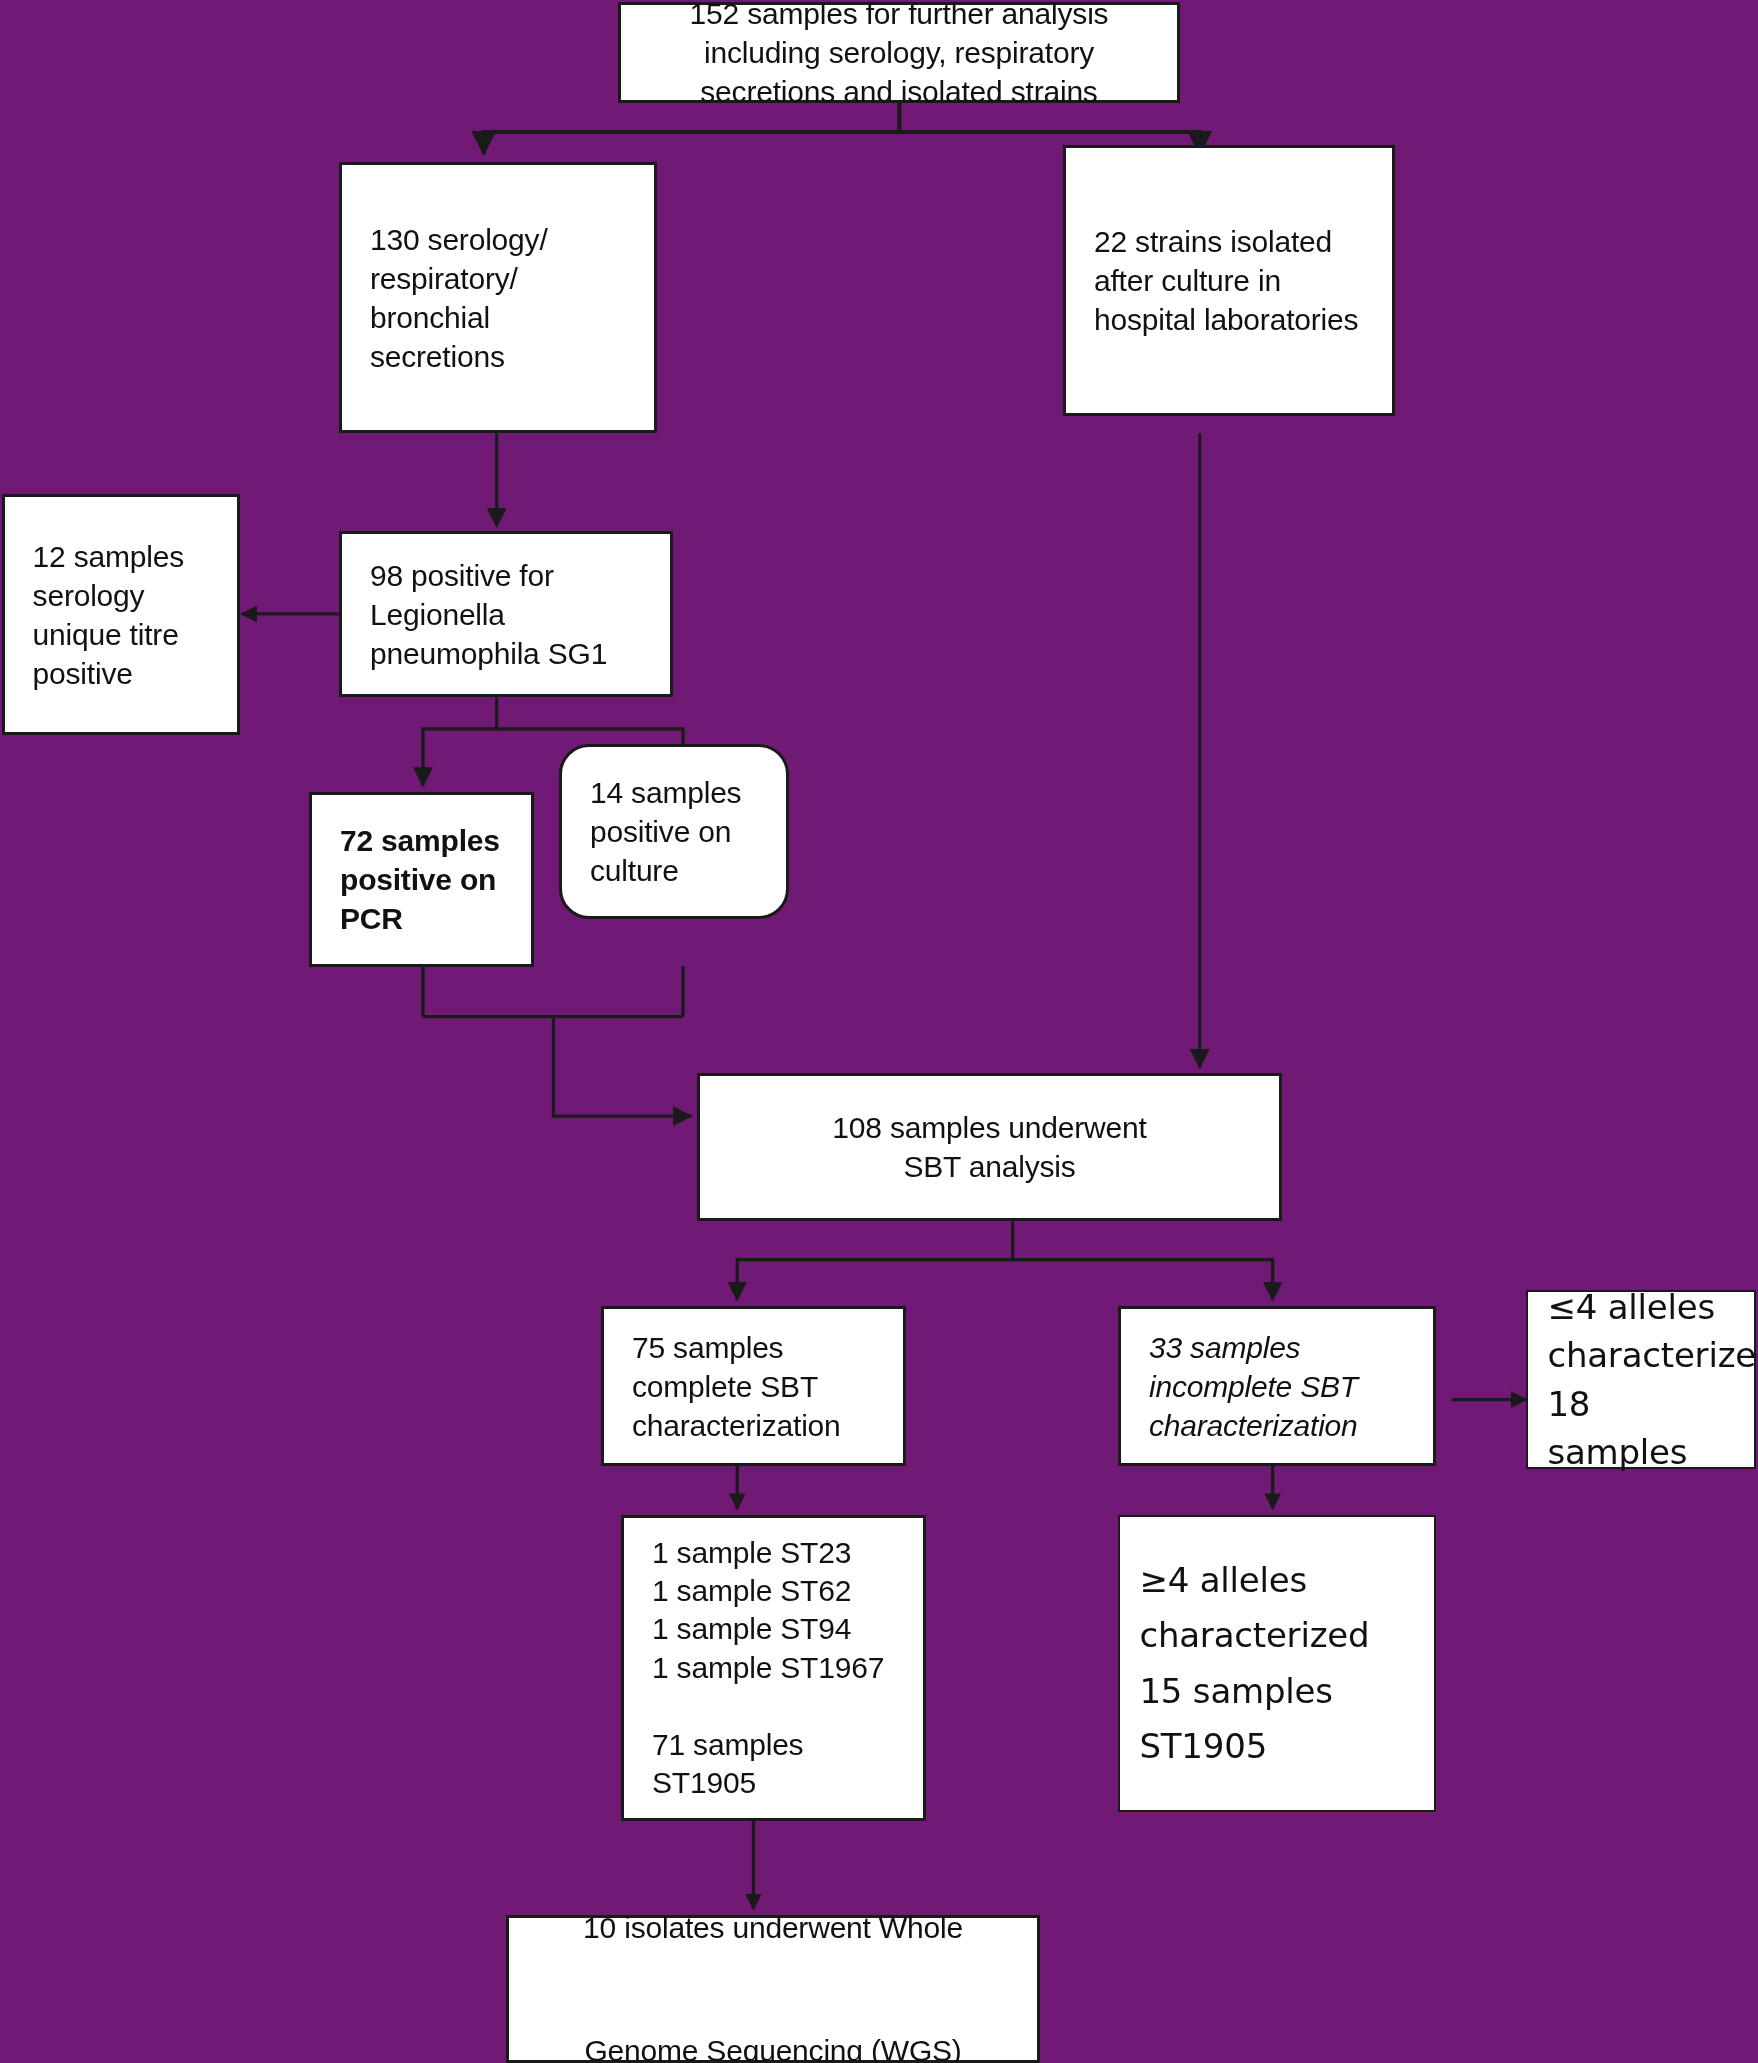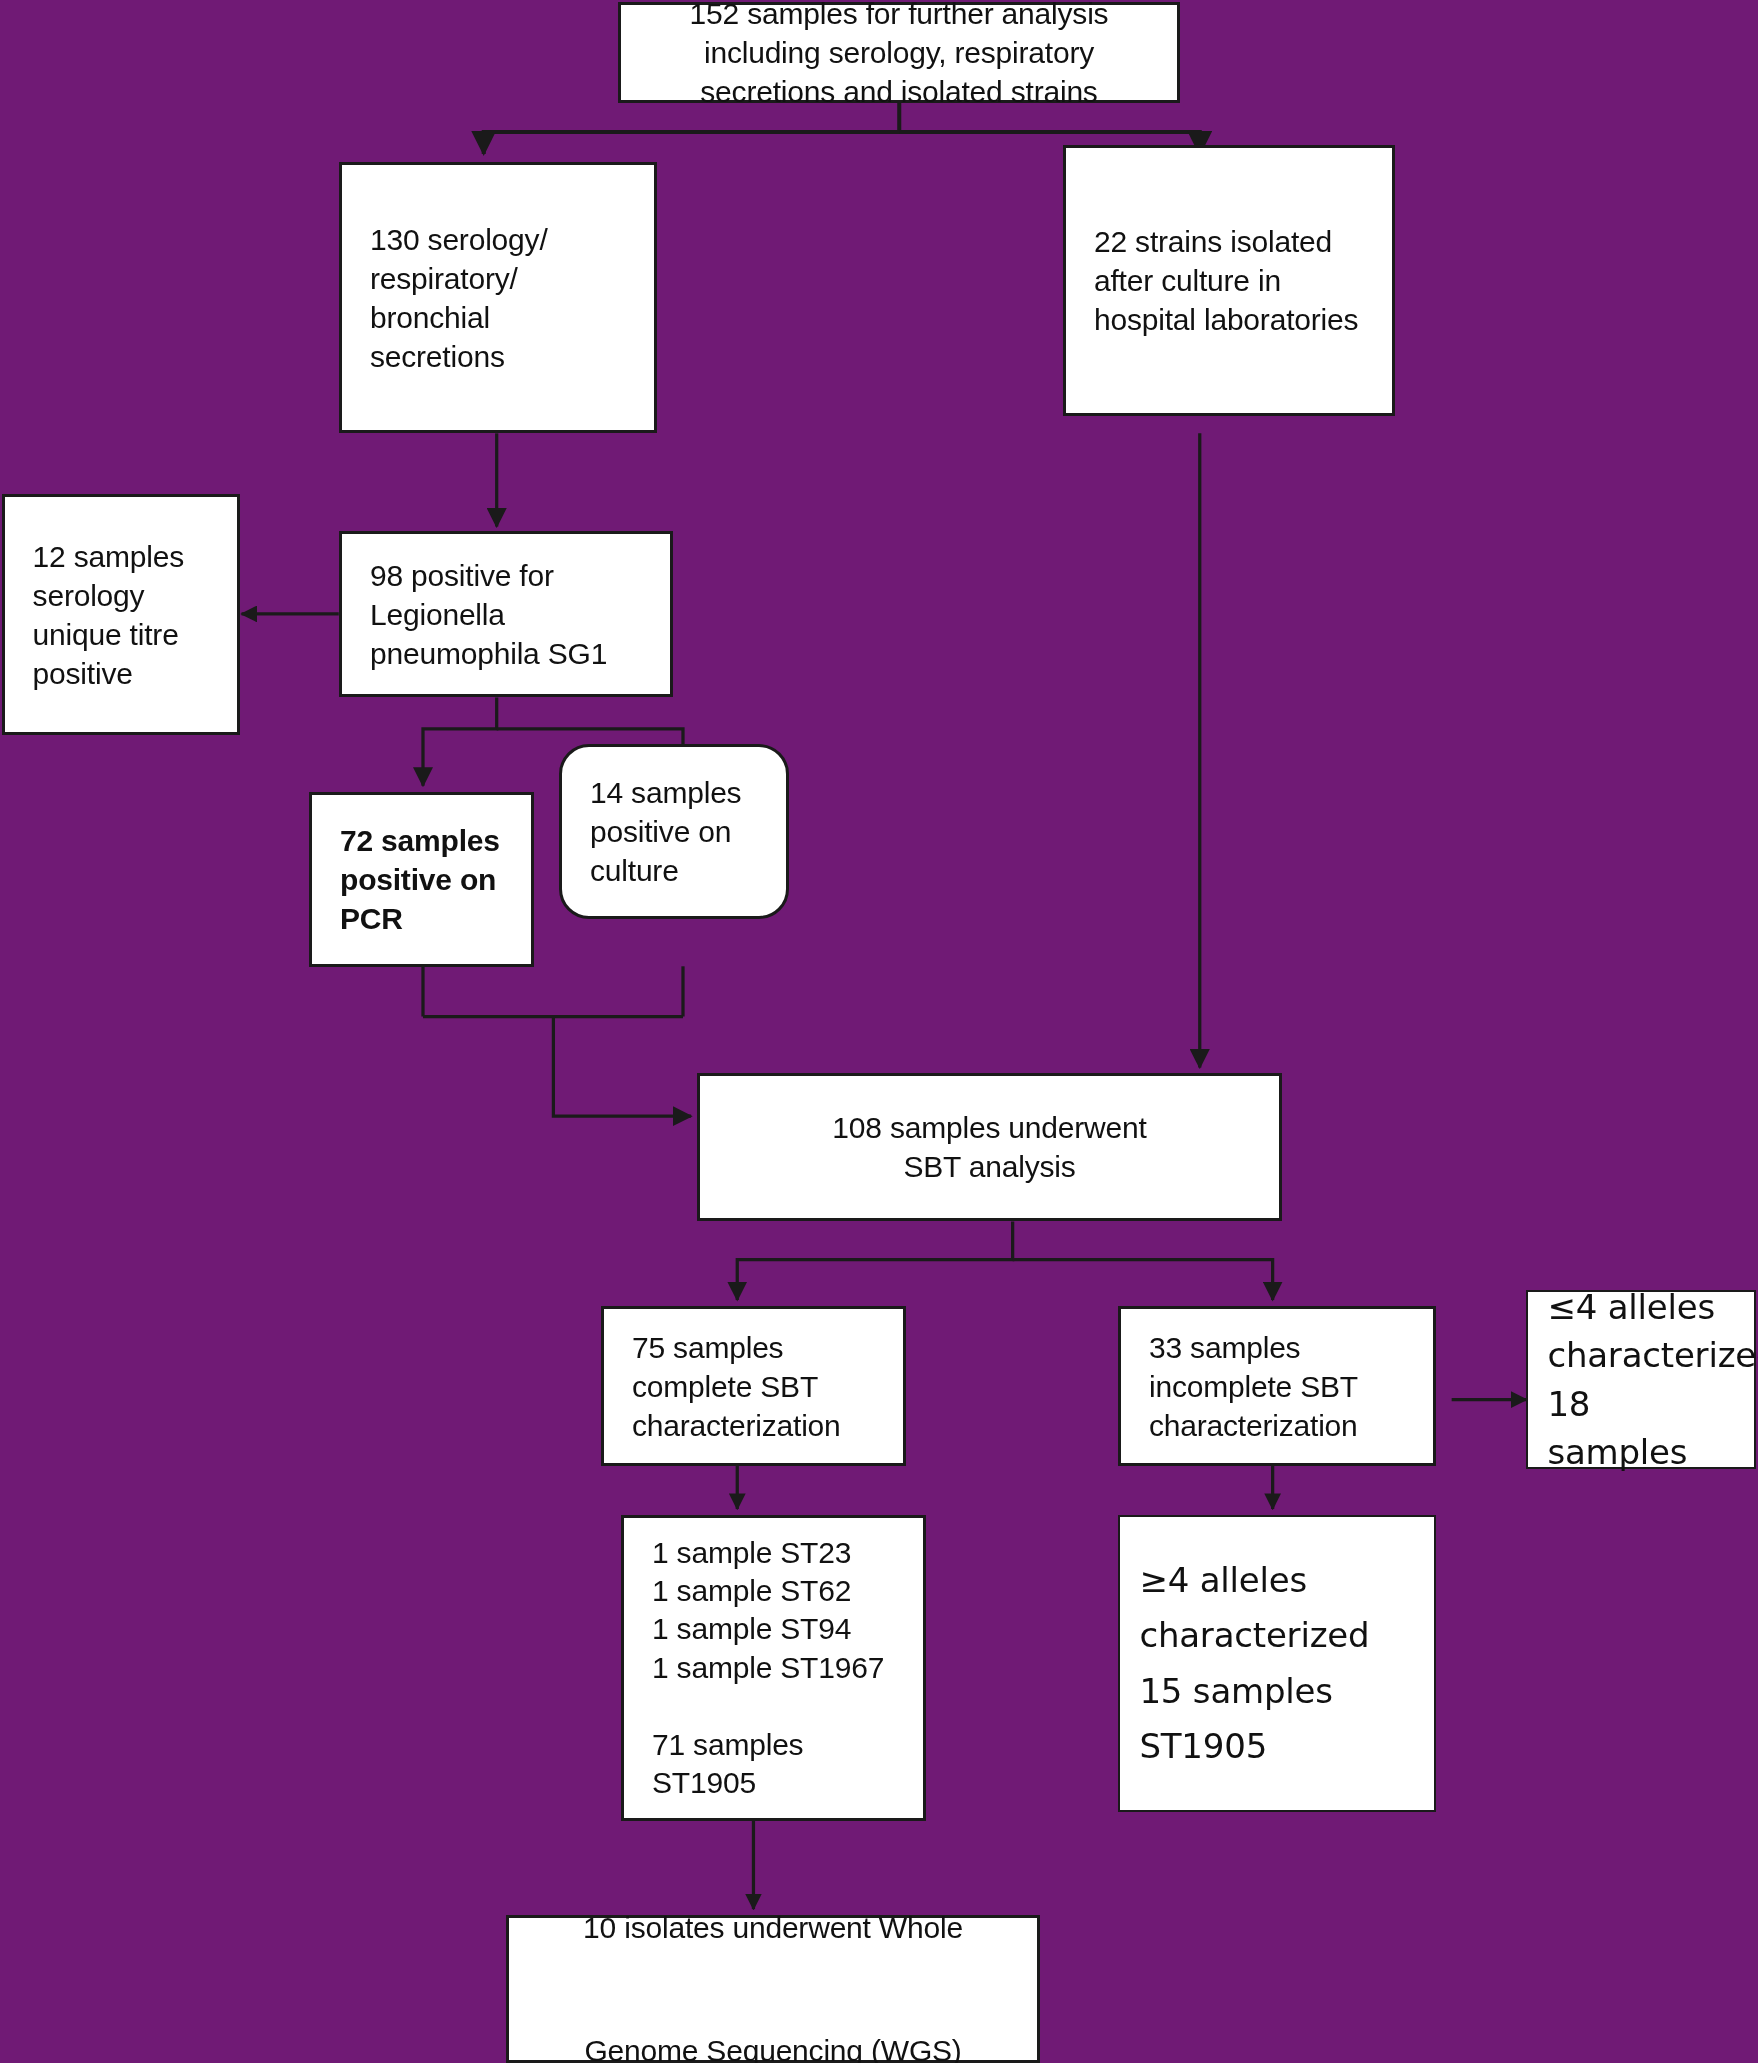--- a/index.html
+++ b/index.html
@@ -151,21 +151,21 @@
     <span class="txt">108 samples underwent
 SBT analysis</span>
   </div>
 
   <div class="node" style="left:601px; top:1306px; width:305px; height:160px;">
     <span class="txt">75 samples
 complete SBT
 characterization</span>
   </div>
 
-  <div class="node" style="left:1118px; top:1306px; width:318px; height:160px;">
+  <div class="node" style="left:1118px; top:1306px; width:318px; height:160px;font-style:italic;">
     <span class="txt">33 samples
 incomplete SBT
 characterization</span>
   </div>
 
   <div class="node geom thinborder" style="left:1526px; top:1290px; width:230px; height:179px; line-height:1.42;">
     <span class="txt">≤4 alleles
 characterized
 18 samples</span>
   </div>

